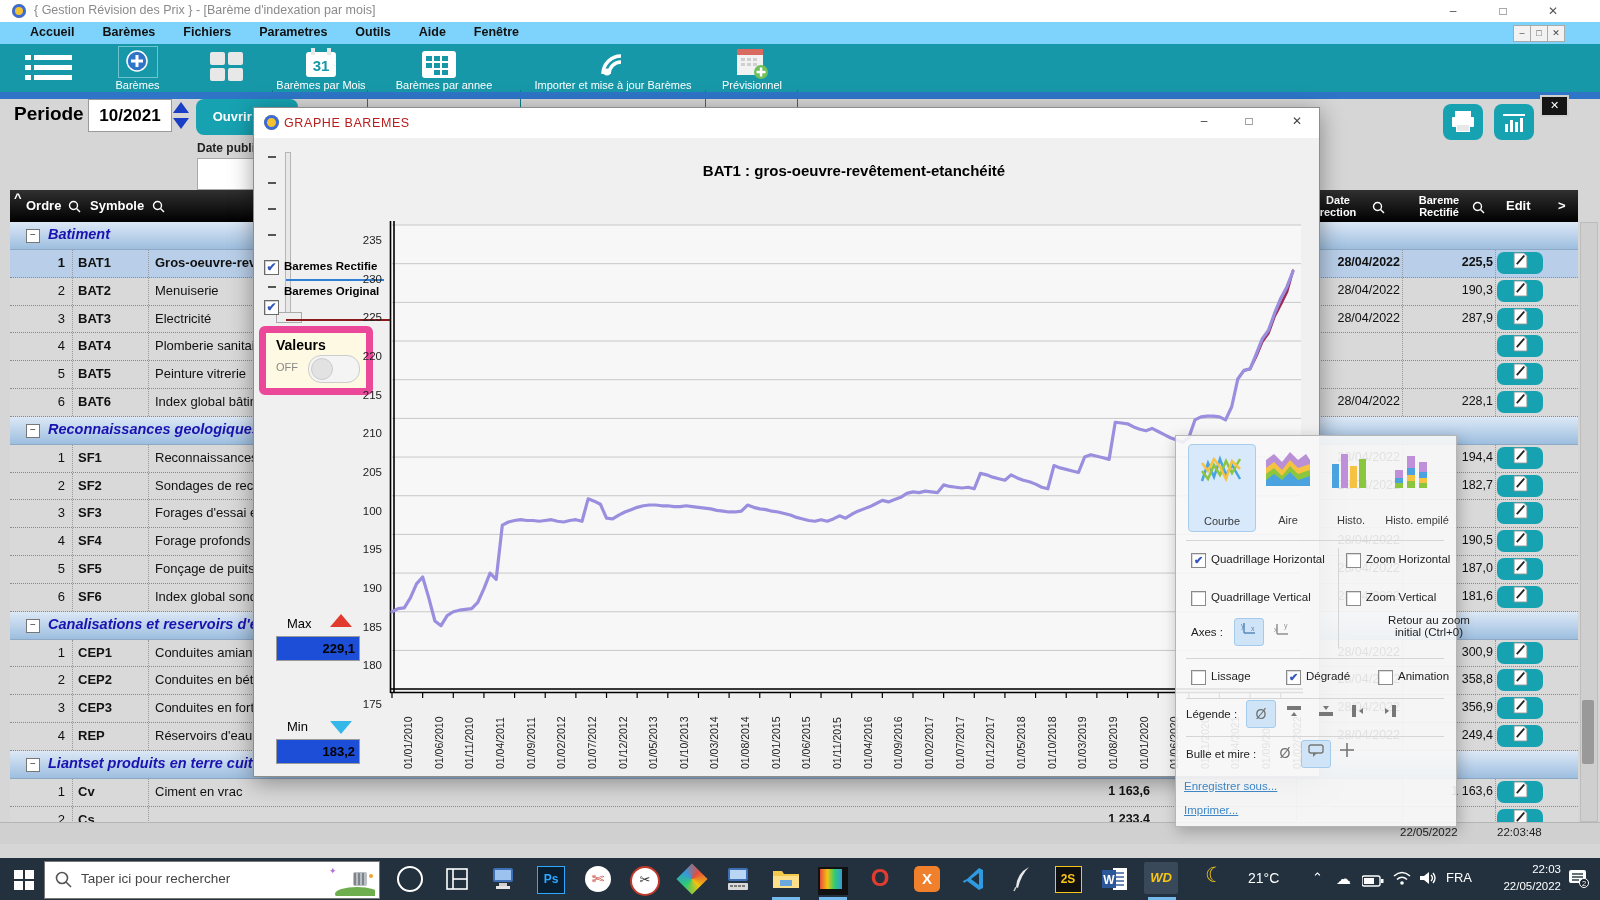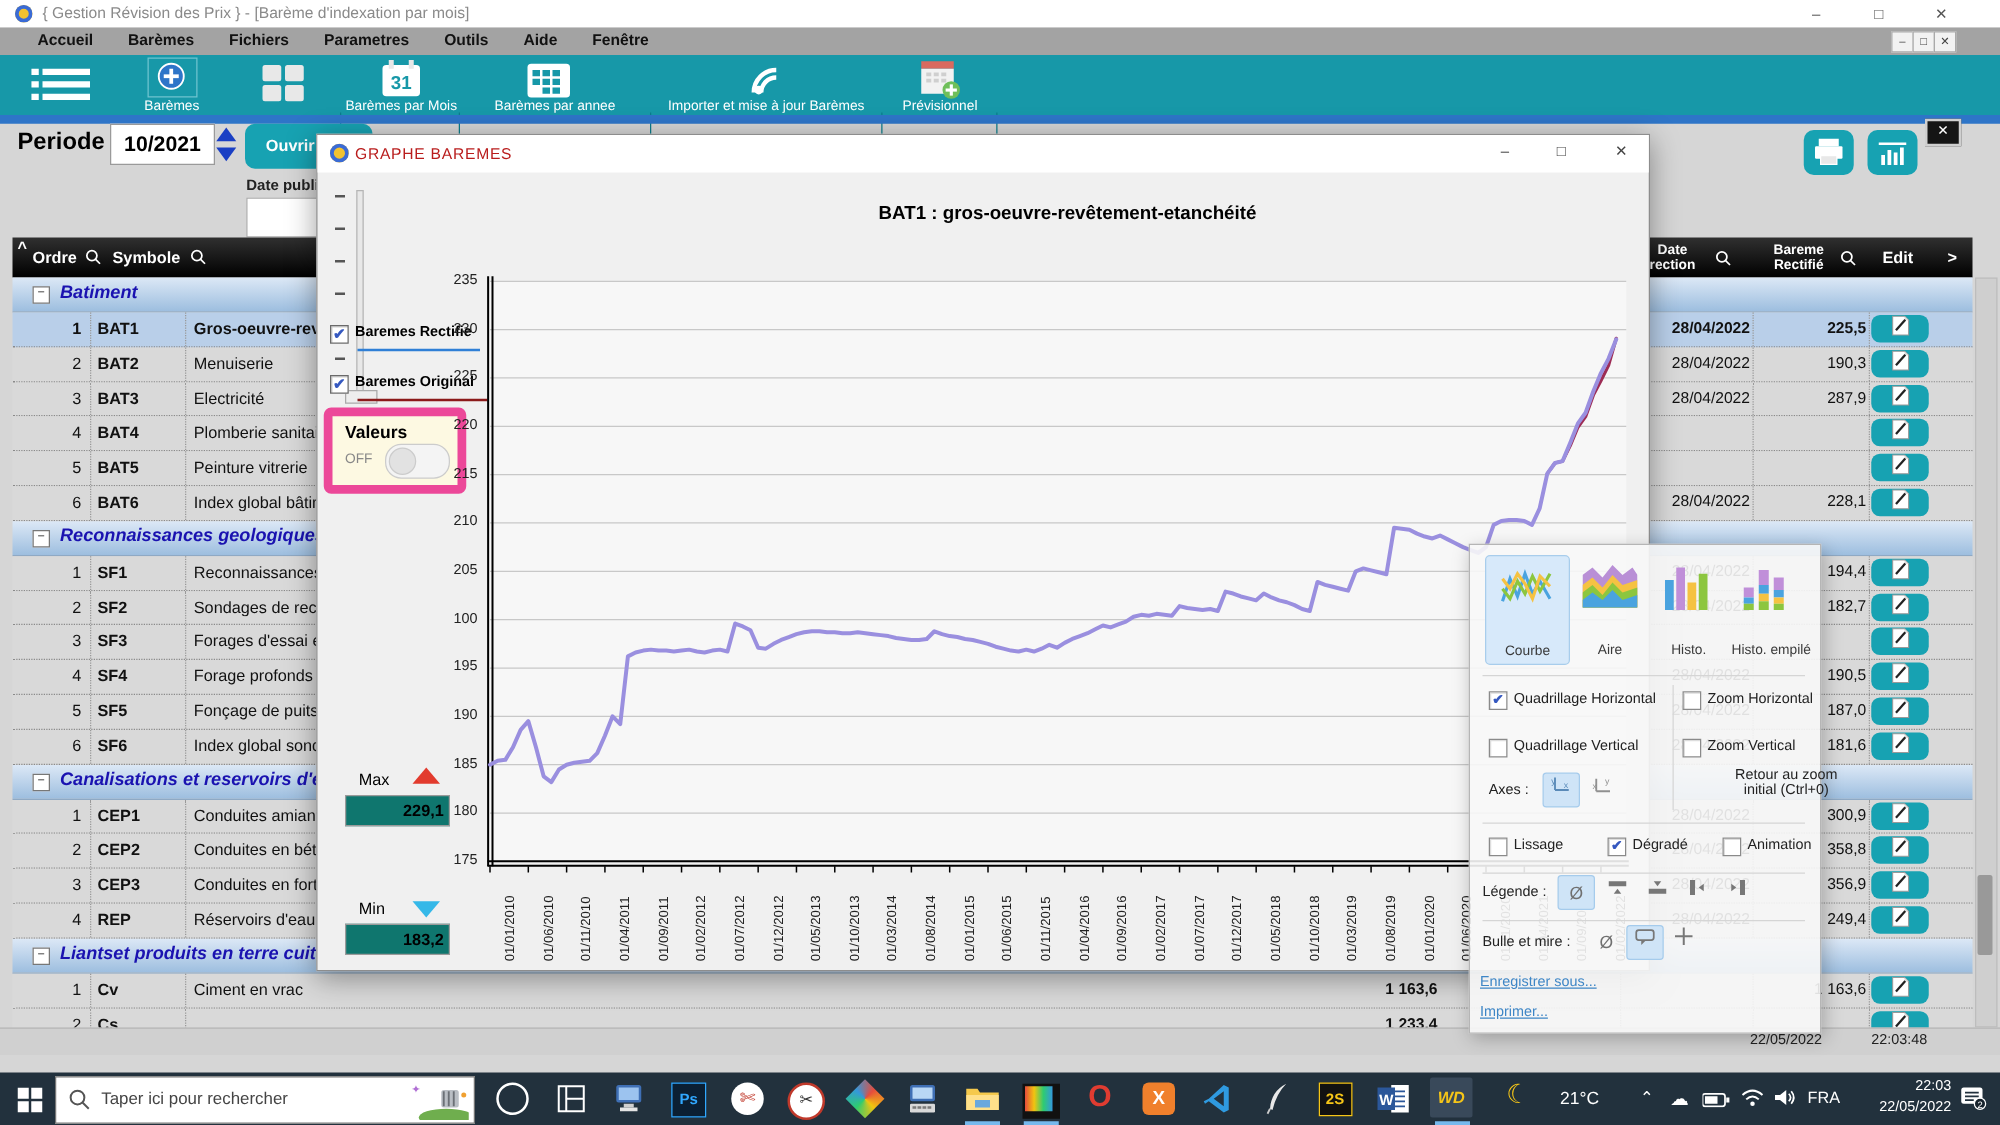--- a/index.html
+++ b/index.html
@@ -2,21 +2,21 @@
 <html><head>
 <meta charset="utf-8">
 <style>
   html,body{margin:0;padding:0;width:1600px;height:900px;overflow:hidden;
     font-family:"Liberation Sans",sans-serif;background:#d6d6d6;}
   .abs{position:absolute;}
   
   #titlebar{left:0;top:0;width:1600px;height:22px;background:#ffffff;border-bottom:1px solid #e8e8e8;}
   #titlebar .ttext{left:34px;top:3px;font-size:12.5px;color:#8a8a8a;}
   .winbtn{top:2px;width:30px;height:18px;color:#555;font-size:12px;text-align:center;line-height:18px;}
-  #menubar{left:0;top:22px;width:1600px;height:22px;background:#a3a3a3;text-decoration:underline;}
+  #menubar{left:0;top:22px;width:1600px;height:22px;background:#7dd3fc;text-decoration:underline;}
   .menu-item{display:inline-block;padding:3px 14px 0 14px;font-size:12.5px;font-weight:bold;color:#111;}
   .mdibtn{top:25px;width:16px;height:15px;border:1px solid #aaa;background:#f2f2f2;color:#444;
     font-size:9px;text-align:center;line-height:14px;}
   
   #toolbar{left:0;top:44px;width:1600px;height:48px;background:#1798a8;}
   .tb-sep{top:46px;width:1px;height:44px;background:#0c7d8c;}
   .tb-label{color:#ffffff;font-size:11px;text-align:center;white-space:nowrap;}
   #bluestrip{left:0;top:92px;width:1600px;height:7px;background:#2e75c8;}
   
   #periode-label{left:14px;top:103px;font-size:19px;font-weight:bold;color:#000;}
@@ -53,38 +53,38 @@
   #vthumb{left:1582px;top:700px;width:12px;height:64px;background:#999;border-radius:2px;}
   #statusbar{left:0;top:822px;width:1600px;height:21px;background:#d0d0d0;border-top:1px solid #b5b5b5;
     font-size:11.5px;color:#222;}
   
   #dialog{left:253px;top:107px;width:1065px;height:668px;background:#f0f0f0;border:1px solid #8d8d8d;
     box-shadow:0 5px 22px rgba(0,0,0,.38);z-index:40;}
   #dlg-titlebar{position:absolute;left:0;top:0;width:100%;height:30px;background:#ffffff;}
   #dlg-title{position:absolute;left:30px;top:8px;font-size:12.5px;color:#b91c1c;letter-spacing:.6px;}
   .dlgbtn{position:absolute;top:6px;width:30px;height:18px;color:#444;font-size:12px;text-align:center;}
   #chart-title{position:absolute;left:230px;top:54px;width:740px;text-align:center;font-size:15px;font-weight:bold;color:#000;}
-  .ylab{position:absolute;width:36px;text-align:right;font-size:11.5px;color:#222;}
+  .ylab{position:absolute;width:36px;text-align:right;font-size:11.5px;color:#222;margin-top:16px;}
   .xlab{position:absolute;transform:rotate(-90deg);transform-origin:0 0;font-size:10.5px;color:#222;white-space:nowrap;}
   .tickdash{position:absolute;left:14px;width:8px;height:2px;background:#555;}
   #slider-track{position:absolute;left:31px;top:44px;width:4px;height:168px;background:#e8e8e8;
     border:1px solid #b5b5b5;}
   #slider-thumb{position:absolute;left:22px;top:204px;width:24px;height:9px;background:#eee;border:1px solid #aaa;}
   .dchk{position:absolute;width:13px;height:13px;background:#fff;border:1px solid #6a6a6a;
     box-shadow:inset 1px 1px 0 #cfcfcf;font-size:12px;line-height:12px;text-align:center;color:#3558c0;font-weight:bold;}
   .dlbl{position:absolute;font-size:11.5px;font-weight:bold;color:#000;white-space:nowrap;}
   #valeurs-panel{position:absolute;left:5px;top:218px;width:100px;height:55px;background:#fdf9e2;
     border:7px solid #ec4899;border-radius:6px;}
   #valeurs-title{position:absolute;left:10px;top:4px;font-size:14px;font-weight:bold;color:#000;}
   #valeurs-off{position:absolute;left:10px;top:28px;font-size:11px;color:#888;}
   #toggle{position:absolute;left:42px;top:22px;width:50px;height:26px;background:#f4f4f4;border:1px solid #ccc;border-radius:13px;}
   #toggle .knob{position:absolute;left:2px;top:2px;width:20px;height:20px;background:#e2e2e2;border:1px solid #ccc;border-radius:50%;}
   .tri-up{width:0;height:0;border-left:11px solid transparent;border-right:11px solid transparent;border-bottom:13px solid #e23b2e;}
   .tri-down{width:0;height:0;border-left:11px solid transparent;border-right:11px solid transparent;border-top:13px solid #35b8e8;}
-  .mmbox{position:absolute;width:78px;height:23px;background:#0f766e;border:1px solid #9a9a9a;
+  .mmbox{position:absolute;width:78px;height:23px;background:#1d4ed8;border:1px solid #9a9a9a;
     font-size:13px;font-weight:bold;text-align:right;line-height:23px;padding-right:4px;}
   
   #panel{left:1175px;top:435px;width:280px;height:390px;background:rgba(247,247,247,0.9);
     border:1px solid #b5b5b5;box-shadow:2px 4px 14px rgba(0,0,0,.25);z-index:60;}
   .ctype{position:absolute;top:8px;height:86px;border-radius:4px;}
   .ctype .clabel{position:absolute;bottom:4px;width:100%;text-align:center;font-size:11px;color:#3a3a3a;}
   .ctype.selected{background:#d7e9fa;border:1px solid #a8cdec;}
   .psep{position:absolute;left:10px;width:258px;height:1px;background:#d5d5d5;}
   .pchk{position:absolute;width:13px;height:13px;background:#fff;border:1px solid #8a8a8a;
     box-shadow:inset 1px 1px 0 #ddd;font-size:11px;line-height:12px;text-align:center;color:#3558c0;font-weight:bold;}
@@ -638,21 +638,21 @@
     <div class="tickdash" style="top:100px;"></div>
     <div class="tickdash" style="top:126px;"></div>
     <div class="tickdash" style="top:152px;"></div>
     <div class="tickdash" style="top:178px;"></div>
     <div class="tickdash" style="top:204px;"></div>
 
     <div class="dchk" style="left:10px;top:152px;">✔</div>
     <div class="dlbl" style="left:30px;top:152px;">Baremes Rectifie</div>
     <div class="abs" style="left:32px;top:171px;width:98px;height:2px;background:#2f7fd6;"></div>
     <div class="dchk" style="left:10px;top:192px;">✔</div>
-    <div class="dlbl" style="left:30px;top:192px;">Baremes Original</div>
+    <div class="dlbl" style="left:30px;top:177px;">Baremes Original</div>
     <div class="abs" style="left:32px;top:211px;width:104px;height:2px;background:#8b1a1a;"></div>
 
     <div id="valeurs-panel">
       <div id="valeurs-title">Valeurs</div>
       <div id="valeurs-off">OFF</div>
       <div id="toggle">
           <div class="knob"></div>
         </div>
     </div>
 

